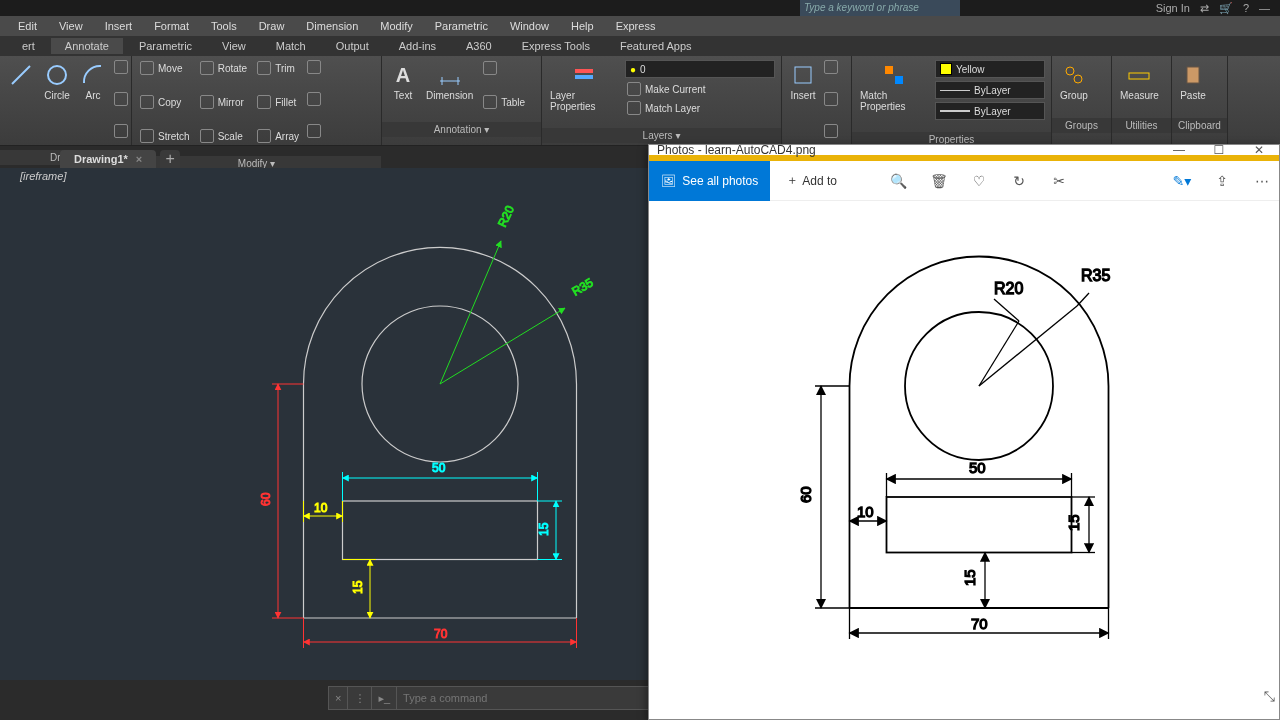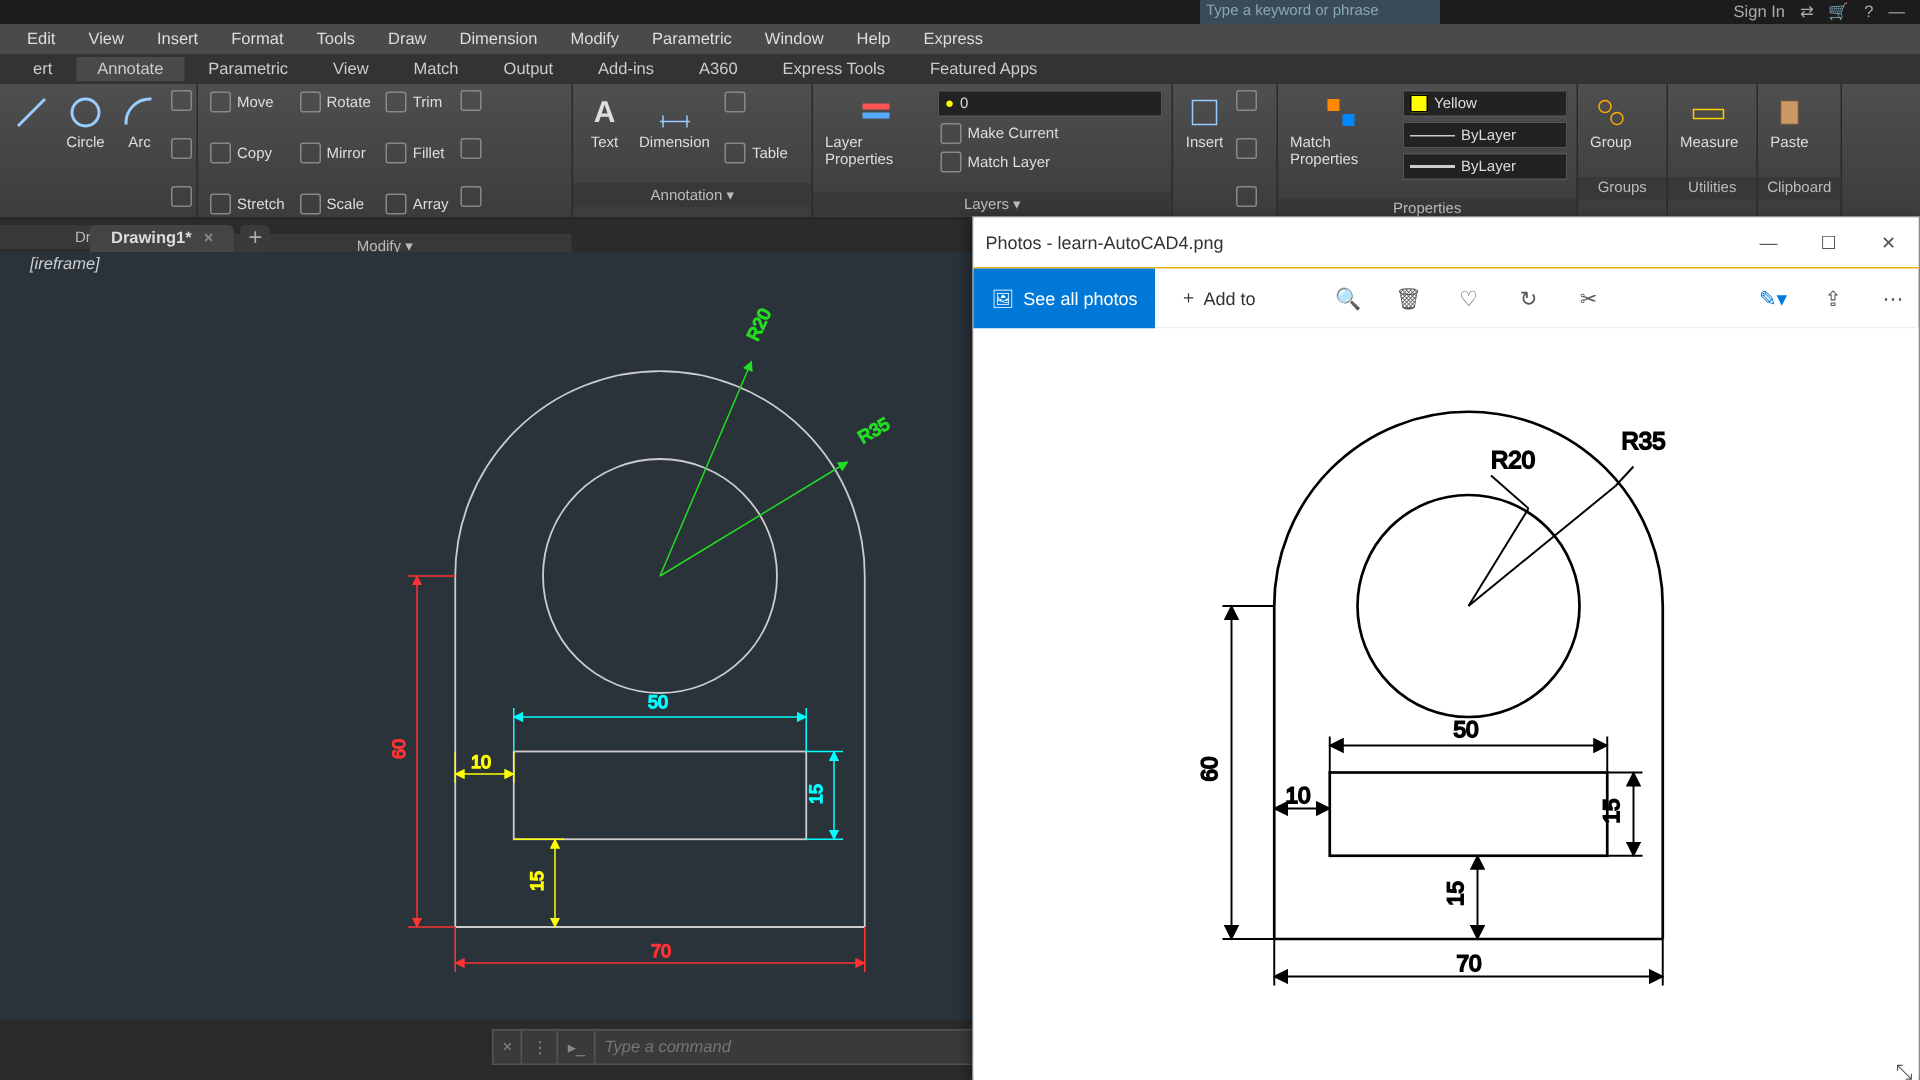--- a/index.html
+++ b/index.html
@@ -1,19 +1,19 @@
 <!DOCTYPE html>
 <html><head>
 <meta charset="utf-8">
 <style>
 * { margin: 0; padding: 0; box-sizing: border-box; font-family: "Segoe UI", Arial, sans-serif; }
 body { width: 1280px; height: 720px; background: #2b2b2b; overflow: hidden; position: relative; }
 .titlebar { height: 16px; background: #1c1c1c; display: flex; align-items: center; color: #aaa; font-size: 11px; }
 .title-center { position: absolute; left: 50%; transform: translateX(-50%); top: 0; color: #ddd; font-size: 11px; line-height: 16px;}
-.title-search { position:absolute; left:800px; top:0; height:16px; width:160px; background:#3a4a5a; color:#8aa; font-size:10px; line-height:16px; padding-left:4px;}
+.title-search { position:absolute; left:800px; top:0; height:16px; width:160px; background:#3a4a5a; color:#8aa; font-style:italic; font-size:10px; line-height:16px; padding-left:4px;}
 .title-right { position:absolute; right:10px; top:0; display:flex; gap:10px; color:#aaa; font-size:11px; line-height:16px;}
 .title-right span{ cursor:pointer;}
 .menubar { height: 20px; background: #4a4a4a; display: flex; align-items: center; padding-left: 8px; gap: 2px; }
 .menubar div { color: #ddd; font-size: 11px; padding: 2px 10px; cursor: pointer; }
 .tabbar { height: 20px; background: #333; display: flex; align-items: center; padding-left: 8px; gap: 2px; font-size: 11px; color: #ccc; }
 .tabbar div { padding: 2px 14px; cursor: pointer; }
 .tabbar .active { background: #4a4a4a; }
 .ribbon { height: 90px; background: linear-gradient(#4f4f4f,#3c3c3c); display: flex; color: #ddd; font-size: 11px; border-bottom:1px solid #222;}
 .panel { border-right: 1px solid #2a2a2a; display: flex; flex-direction: column; padding: 4px 6px 0 6px; }
 .panel-body { flex: 1; display: flex; gap: 6px; align-items: flex-start; }
@@ -27,24 +27,24 @@
 .prop-drop { width:110px; height:18px; background:#222; border:1px solid #555; display:flex; align-items:center; gap:4px; padding:0 4px; font-size:10px;}
 .colorswatch{width:12px;height:12px;background:#ff0;border:1px solid #000;}
 .doctabs { height:22px; background:#2b2b2b; display:flex; align-items:flex-end; padding-left:60px;}
 .doctab { background:#444; color:#ddd; font-size:11px; padding:3px 14px; border-radius:4px 4px 0 0; margin-right:4px; display:flex; align-items:flex-start; gap:8px;font-weight:bold;}
 .doctab .close{color:#888;}
 .newtab{ width:20px; height:18px; background:#3a3a3a; border-radius:4px 4px 0 0; color:#aaa; text-align:center; line-height:18px; cursor:pointer;}
 .canvas-area { position:absolute; left:0; top:168px; width:648px; height:512px; background:#2a323a;}
 .wireframe-label{ position:absolute; left:2px; top:170px; color:#ccc; font-size:11px; font-style:italic;margin-left:18px;}
 .cmdbar { position:absolute; left:328px; bottom:10px; width:560px; height:24px; background:#3a3a3a; border:1px solid #555; display:flex; align-items:center; font-size:11px; color:#888;}
 .cmdbar .seg{ padding:0 6px; border-right:1px solid #555; height:100%; display:flex; align-items:center;}
-.cmdbar input{ flex:1; background:transparent; border:none; color:#888; font-style:italic; font-size:11px; padding-left:6px; outline:none;}
+.cmdbar input{ flex:1; background:transparent; border:none; color:#888; font-size:11px; padding-left:6px; outline:none;}
 
 .photos{ position:absolute; left:648px; top:144px; width:632px; height:576px; background:#fff; border:1px solid #888; box-shadow:-2px 2px 8px rgba(0,0,0,.4);}
-.photos-title{ height:34px; background:#fff; display:flex; align-items:center; font-size:12px; color:#333; padding-left:8px; justify-content:space-between; border-bottom:1px solid #eab308;}
+.photos-title{ height:16px; background:#fff; display:flex; align-items:center; font-size:12px; color:#333; padding-left:8px; justify-content:space-between; border-bottom:6px solid #eab308;}
 .win-ctrl{ display:flex;}
 .win-ctrl div{ width:40px; height:26px; display:flex; align-items:center; justify-content:center; color:#555; cursor:pointer;}
 .photos-toolbar{ height:40px; display:flex; align-items:center; gap:6px; border-bottom:1px solid #eee;}
 .see-all{ background:#0078d7; color:#fff; height:40px; display:flex; align-items:center; gap:6px; padding:0 12px; font-size:12px; cursor:pointer;}
 .pt-btn{ display:flex; align-items:center; gap:4px; padding:0 10px; color:#333; font-size:12px; cursor:pointer;}
 .pt-icon{ width:34px; height:40px; display:flex; align-items:center; justify-content:center; color:#555; cursor:pointer; font-size:14px;}
 .photos-canvas{ position:relative; width:100%; height:calc(100% - 66px); background:#fff;}
 svg text{ font-family:Arial; }
 .resize-handle{position:absolute; right:4px; bottom:4px; color:#555; font-size:14px; cursor:nwse-resize;}
 </style>

